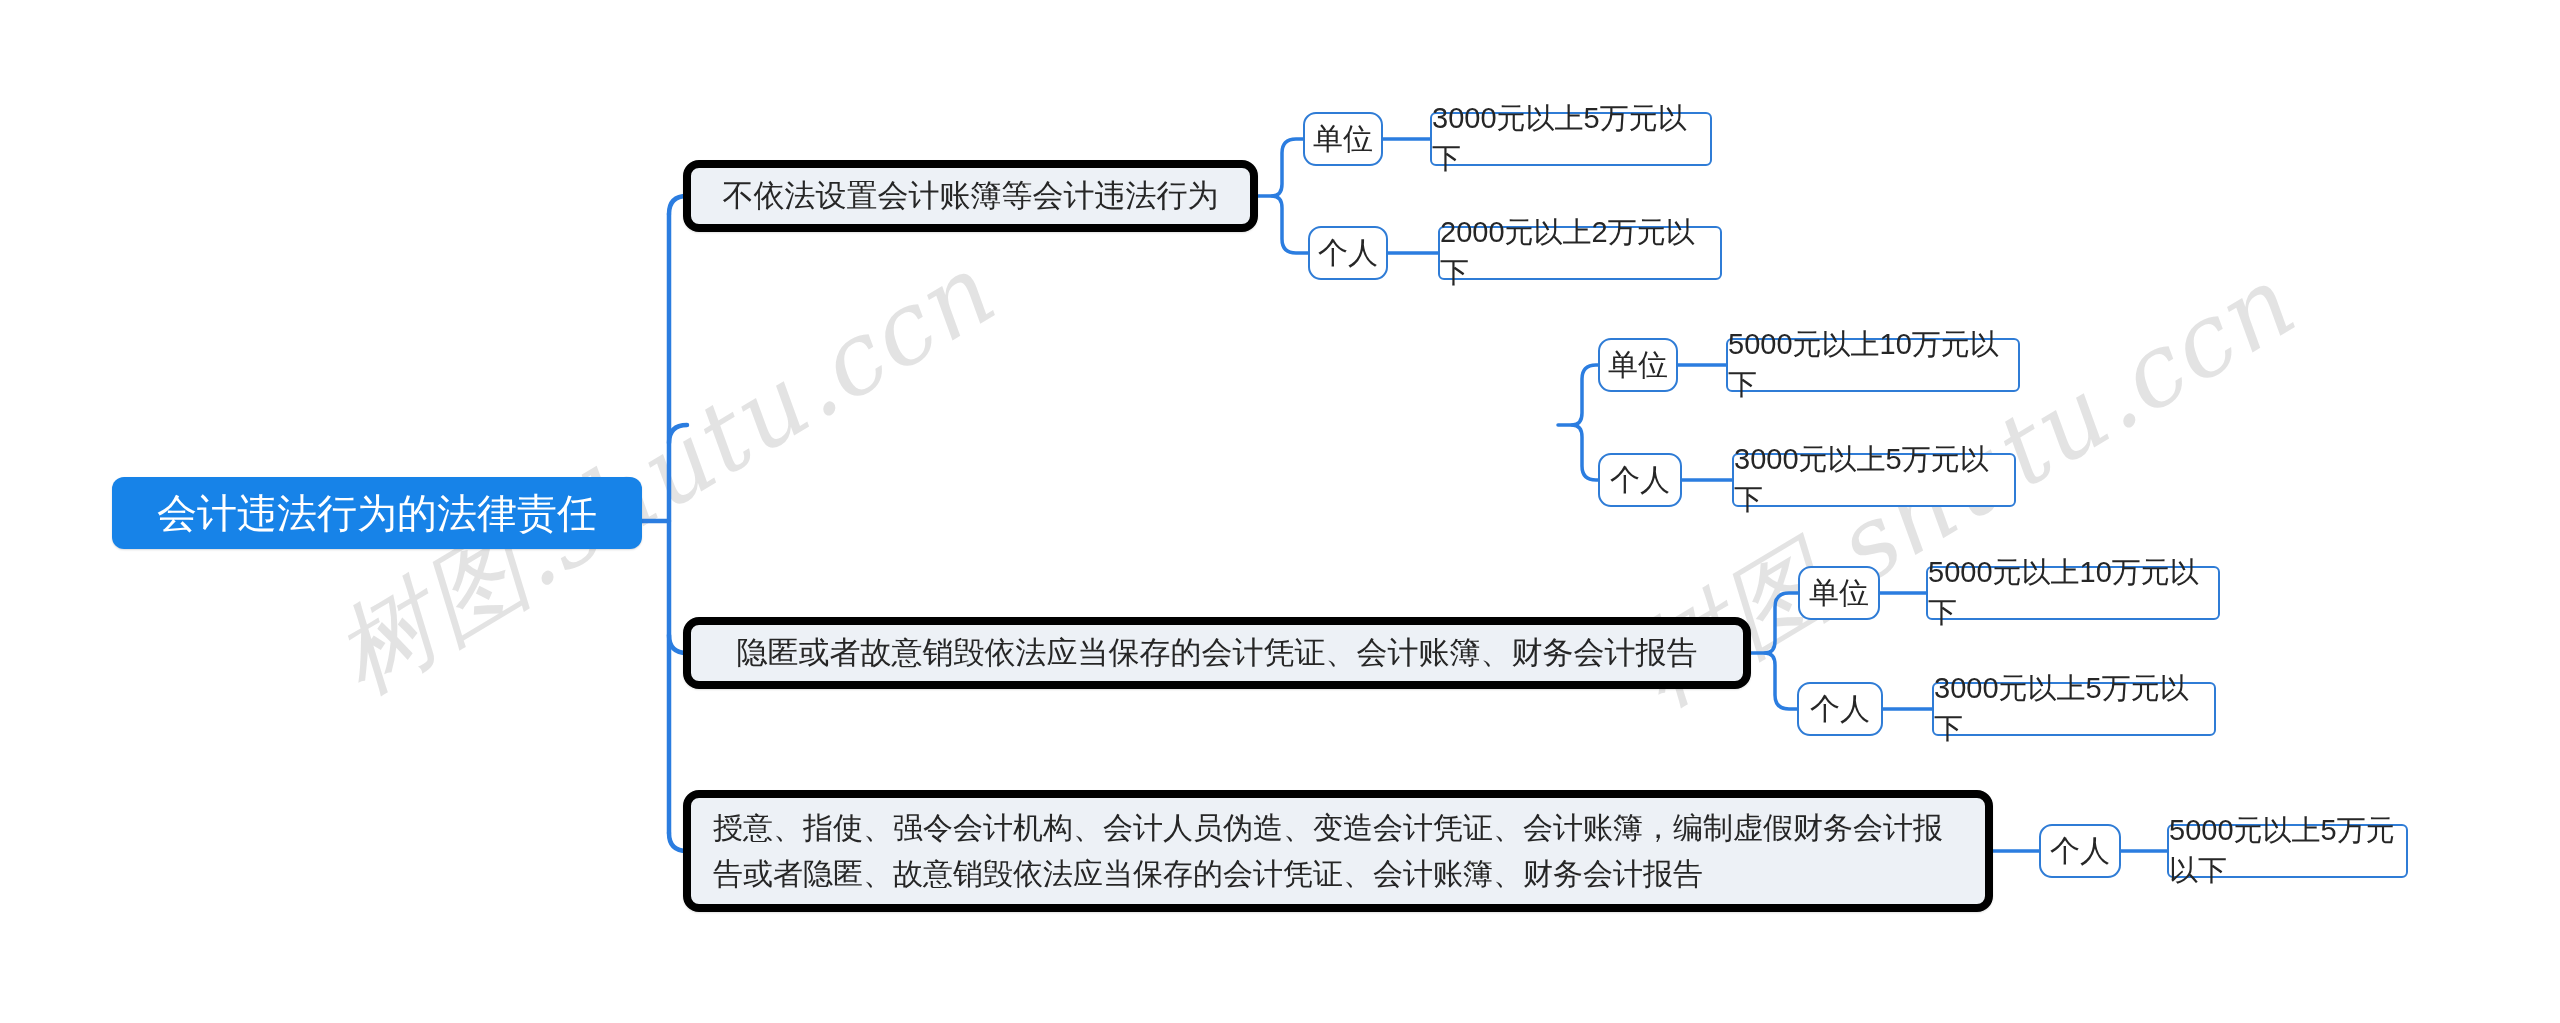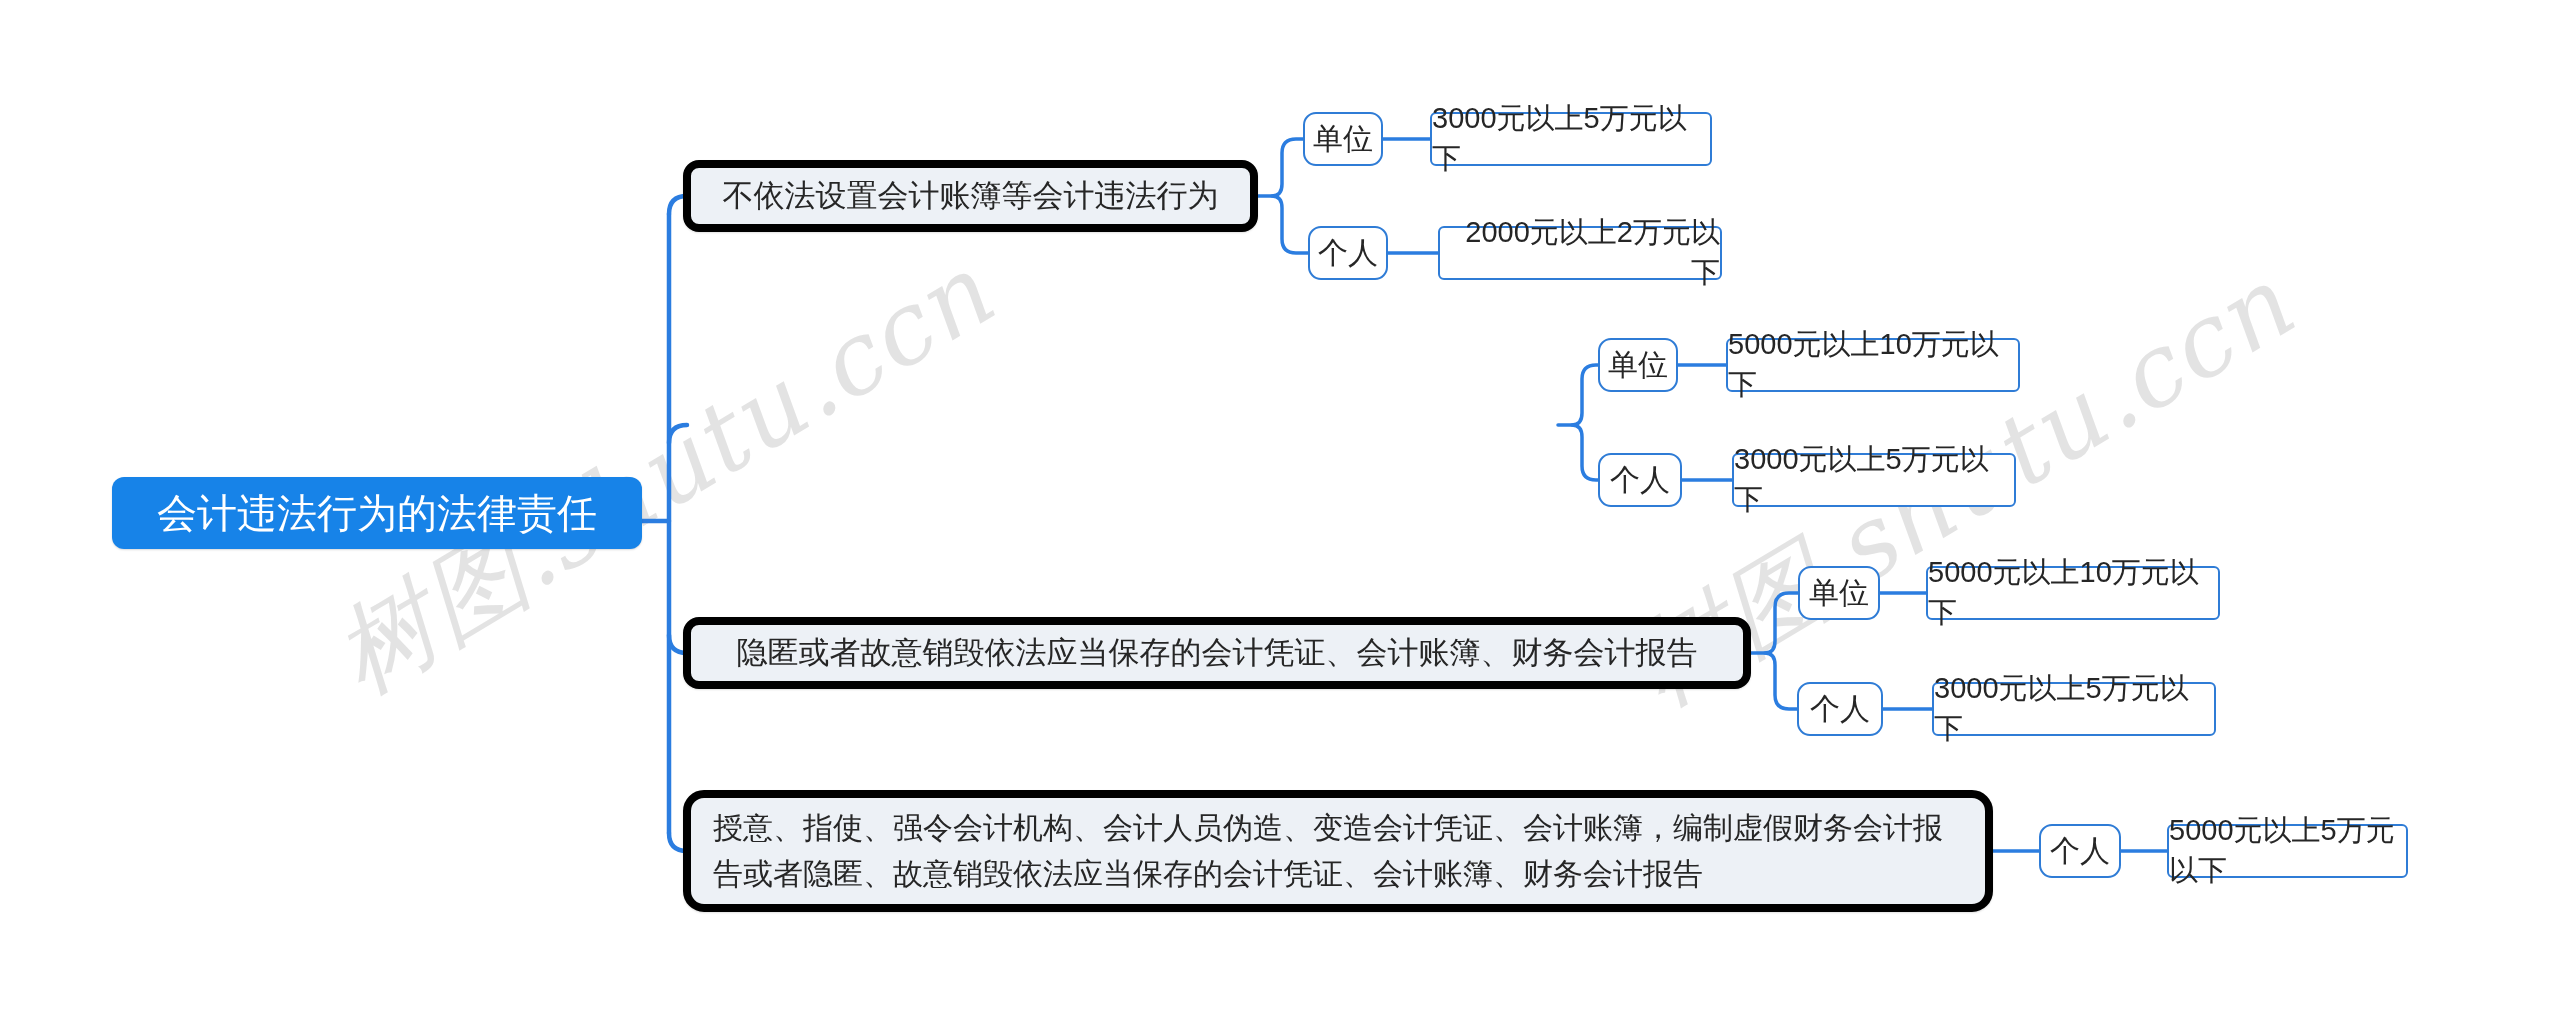--- a/index.html
+++ b/index.html
@@ -120,27 +120,27 @@
     </g>
   </svg>
 
   <div class="node root" style="left:112px; top:477px; width:530px; height:72px;">会计违法行为的法律责任</div>
 
   <div class="node branch" style="left:683px; top:160px; width:575px; height:72px;">不依法设置会计账簿等会计违法行为</div>
 
 
   <div class="node branch" style="left:683px; top:617px; width:1068px; height:72px;">隐匿或者故意销毁依法应当保存的会计凭证、会计账簿、财务会计报告</div>
 
-  <div class="node branch multiline" style="left:683px; top:790px; width:1310px; height:122px;border-radius:21px;">授意、指使、强令会计机构、会计人员伪造、变造会计凭证、会计账簿，编制虚假财务会计报告或者隐匿、故意销毁依法应当保存的会计凭证、会计账簿、财务会计报告</div>
+  <div class="node branch multiline" style="left:683px; top:790px; width:1310px; height:122px;">授意、指使、强令会计机构、会计人员伪造、变造会计凭证、会计账簿，编制虚假财务会计报告或者隐匿、故意销毁依法应当保存的会计凭证、会计账簿、财务会计报告</div>
 
   <div class="node subject" style="left:1303px; top:112px; width:80px; height:54px;">单位</div>
   <div class="node leaf" style="left:1430px; top:112px; width:282px; height:54px;">3000元以上5万元以下</div>
 
   <div class="node subject" style="left:1308px; top:226px; width:80px; height:54px;">个人</div>
-  <div class="node leaf" style="left:1438px; top:226px; width:284px; height:54px;text-align:right;">2000元以上2万元以下</div>
+  <div class="node leaf" style="left:1438px; top:226px; width:284px; height:54px;">2000元以上2万元以下</div>
 
   <div class="node subject" style="left:1598px; top:338px; width:80px; height:54px;">单位</div>
   <div class="node leaf" style="left:1726px; top:338px; width:294px; height:54px;">5000元以上10万元以下</div>
 
   <div class="node subject" style="left:1598px; top:453px; width:84px; height:54px;">个人</div>
   <div class="node leaf" style="left:1732px; top:453px; width:284px; height:54px;">3000元以上5万元以下</div>
 
   <div class="node subject" style="left:1798px; top:566px; width:82px; height:54px;">单位</div>
   <div class="node leaf" style="left:1926px; top:566px; width:294px; height:54px;">5000元以上10万元以下</div>
 

